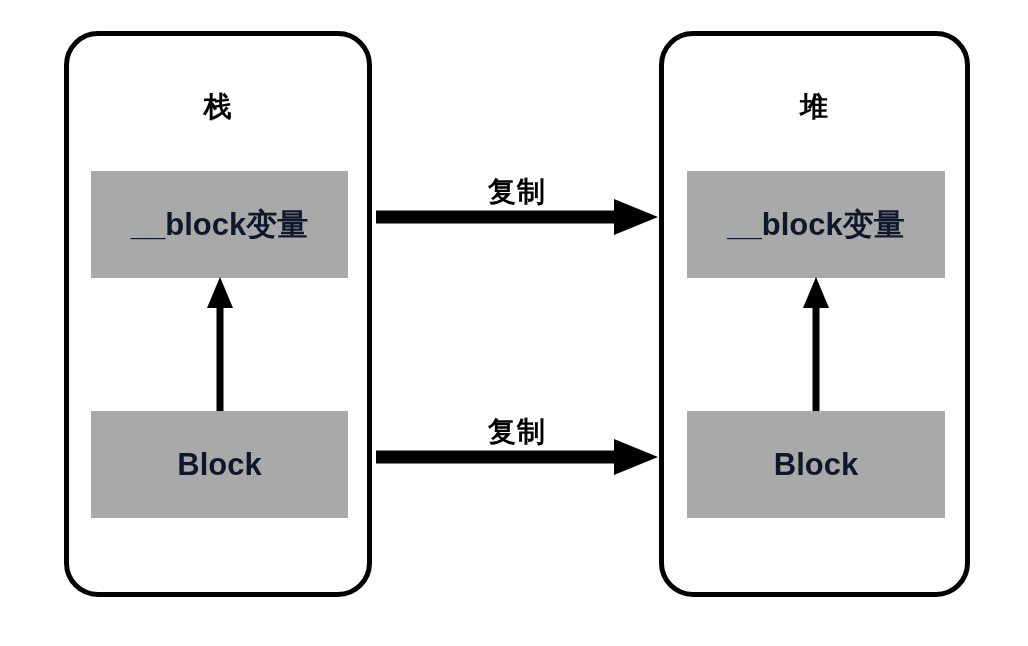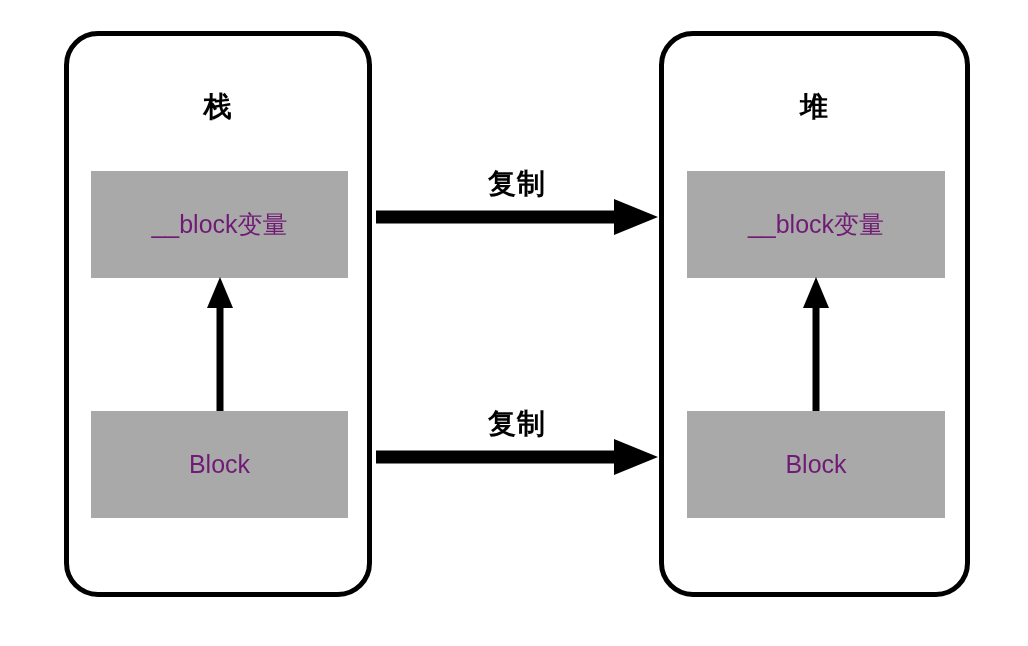--- a/index.html
+++ b/index.html
@@ -45,23 +45,23 @@
     font-weight: bold;
     color: #000000;
     letter-spacing: 1px;
   }
   .gray-box {
     position: absolute;
     background: #a9a9a9;
     display: flex;
     align-items: center;
     justify-content: center;
-    color: #701a75;
-    font-size: 25px;
-    font-weight: normal;
+    color: #0f172a;
+    font-size: 31px;
+    font-weight: bold;
     letter-spacing: 0px;
   }
   
   #stack-blockvar-box {
     left: 22px;
     top: 135px;
     width: 257px;
     height: 107px;
   }
   #stack-block-box {
@@ -99,21 +99,21 @@
   #copy-arrow-2 {
     left: 374px;
     top: 405px;
     width: 286px;
     height: 70px;
   }
   .arrow-label {
     position: absolute;
     width: 100%;
     text-align: center;
-    top: 0px;
+    top: 8px;
     font-size: 28px;
     font-weight: bold;
     color: #000000;
     letter-spacing: 1px;
   }
   .h-arrow-svg {
     position: absolute;
     left: 0;
     bottom: 0;
   }

